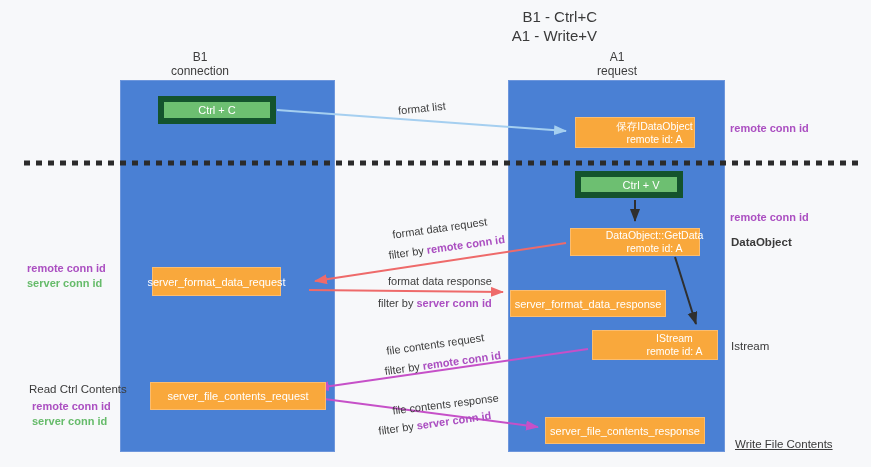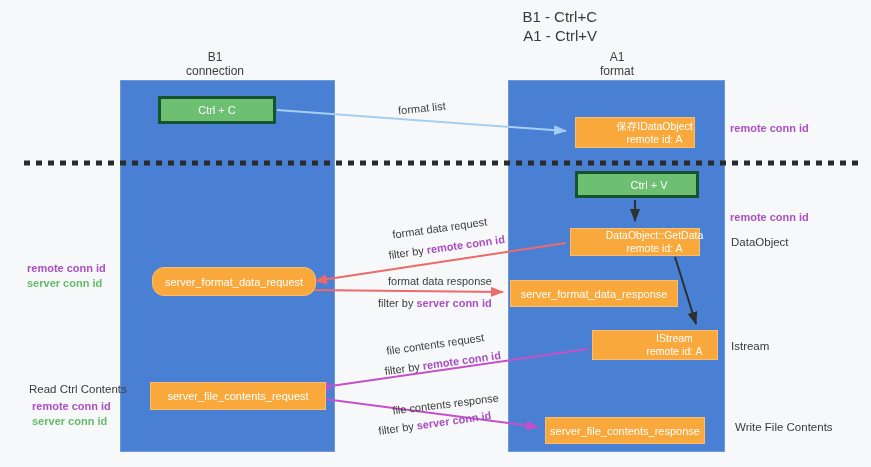--- a/index.html
+++ b/index.html
@@ -8,50 +8,50 @@
   .title{position:absolute;left:297px;top:7px;width:300px;text-align:right;
          font-size:15px;line-height:19px;color:#3a3a3a;}
   .lane-header{position:absolute;top:50px;width:120px;text-align:center;
                font-size:12px;line-height:14px;color:#3d3d3d;}
   .lane{position:absolute;top:80px;height:372px;background:#4a80d4;border:1px solid #6d96dc;box-sizing:border-box;}
   .lane-left{left:120px;width:215px;}
   .lane-right{left:508px;width:217px;}
   .node{position:absolute;display:flex;flex-direction:column;align-items:center;justify-content:center;
         color:#fff;text-align:center;font-size:11px;z-index:10;box-sizing:border-box;white-space:nowrap;}
   .orange{background:#f9a83c;border:1px solid #fbbd70;}
-  .green{background:#6dbf71;border:3px solid #14532d;}
+  .green{background:#6dbf71;border:6px solid #14532d;}
   .two-line{font-size:10.5px;line-height:13px;padding-left:39px;}
   .mid-label{position:absolute;font-size:11px;color:#3d3d3d;white-space:nowrap;z-index:6;}
   .side-label{position:absolute;font-size:11px;white-space:nowrap;z-index:6;}
   .purple{color:#ab4fc1;font-weight:bold;}
   .greentxt{color:#66bb6a;font-weight:bold;}
   .plain{color:#3a3a3a;font-size:11.5px;font-weight:normal;}
   .rot6{transform:rotate(-6deg);}
   .rot7{transform:rotate(-7deg);}
   .rot8{transform:rotate(-8deg);}
   .fb{margin-right:3px;}
   svg.overlay{position:absolute;left:0;top:0;z-index:5;pointer-events:none;}
 </style>
 </head>
 <body>
 
 <div class="canvas">
 
   <div class="title">
     <div>B1 - Ctrl+C</div>
-    <div>A1 - Ctrl+V</div>
+    <div>A1 - Write+V</div>
   </div>
 
-  <div class="lane-header" style="left:155px;">
+  <div class="lane-header" style="left:140px;">
     <div>B1</div>
     <div>connection</div>
   </div>
   <div class="lane-header" style="left:557px;">
     <div>A1</div>
-    <div>format</div>
+    <div>request</div>
   </div>
 
   <div class="lane lane-left"></div>
   <div class="lane lane-right"></div>
 
   <svg class="overlay" width="871" height="467">
     <defs>
       <marker id="m-blue" markerUnits="userSpaceOnUse" markerWidth="13" markerHeight="11" refX="12" refY="5" orient="auto">
         <path d="M0,0 L13,5 L0,10 z" fill="#a5cff0"></path>
       </marker>
@@ -75,30 +75,30 @@
     <line x1="309" y1="397" x2="538" y2="427" stroke="#c650c8" stroke-width="2" marker-end="url(#m-mag)"></line>
   </svg>
 
   <div class="node green" style="left:158px;top:96px;width:118px;height:28px;">Ctrl + C</div>
 
   <div class="node orange two-line" style="left:575px;top:117px;width:120px;height:31px;">
     <div>保存IDataObject</div>
     <div>remote id: A</div>
   </div>
 
-  <div class="node green" style="left:575px;top:171px;width:124px;height:27px;padding-left:24px;">Ctrl + V</div>
+  <div class="node green" style="left:575px;top:171px;width:108px;height:27px;padding-left:24px;">Ctrl + V</div>
 
   <div class="node orange two-line" style="left:570px;top:228px;width:130px;height:28px;">
     <div>DataObject::GetData</div>
     <div>remote id: A</div>
   </div>
 
-  <div class="node orange" style="left:152px;top:267px;width:164px;height:29px;border-radius:12px;">server_format_data_request</div>
+  <div class="node orange" style="left:152px;top:267px;width:129px;height:29px;">server_format_data_request</div>
 
-  <div class="node orange" style="left:510px;top:280px;width:168px;height:27px;">server_format_data_response</div>
+  <div class="node orange" style="left:510px;top:290px;width:156px;height:27px;">server_format_data_response</div>
 
   <div class="node orange two-line" style="left:592px;top:330px;width:126px;height:30px;">
     <div>IStream</div>
     <div>remote id: A</div>
   </div>
 
   <div class="node orange" style="left:150px;top:382px;width:176px;height:28px;">server_file_contents_request</div>
 
   <div class="node orange" style="left:545px;top:417px;width:160px;height:27px;">server_file_contents_response</div>
 
@@ -119,23 +119,23 @@
     <span class="fb">filter by</span><span class="purple">remote conn id</span>
   </div>
 
   <div class="mid-label rot7" style="left:392px;top:398px;">file contents response</div>
   <div class="mid-label rot8" style="left:378px;top:417px;">
     <span class="fb">filter by</span><span class="purple">server conn id</span>
   </div>
 
   <div class="side-label purple" style="left:730px;top:122px;">remote conn id</div>
   <div class="side-label purple" style="left:730px;top:211px;">remote conn id</div>
-  <div class="side-label plain" style="left:731px;top:236px;">DataObject</div>
+  <div class="side-label plain" style="left:731px;top:236px;font-weight:bold;">DataObject</div>
   <div class="side-label plain" style="left:731px;top:340px;">Istream</div>
-  <div class="side-label plain" style="left:735px;top:421px;">Write File Contents</div>
+  <div class="side-label plain" style="left:735px;top:438px;text-decoration:underline;">Write File Contents</div>
 
   <div class="side-label purple" style="left:27px;top:262px;">remote conn id</div>
   <div class="side-label greentxt" style="left:27px;top:277px;">server conn id</div>
   <div class="side-label plain" style="left:29px;top:383px;">Read Ctrl Contents</div>
   <div class="side-label purple" style="left:32px;top:400px;">remote conn id</div>
   <div class="side-label greentxt" style="left:32px;top:415px;">server conn id</div>
 
 </div>
 
 </body></html>

